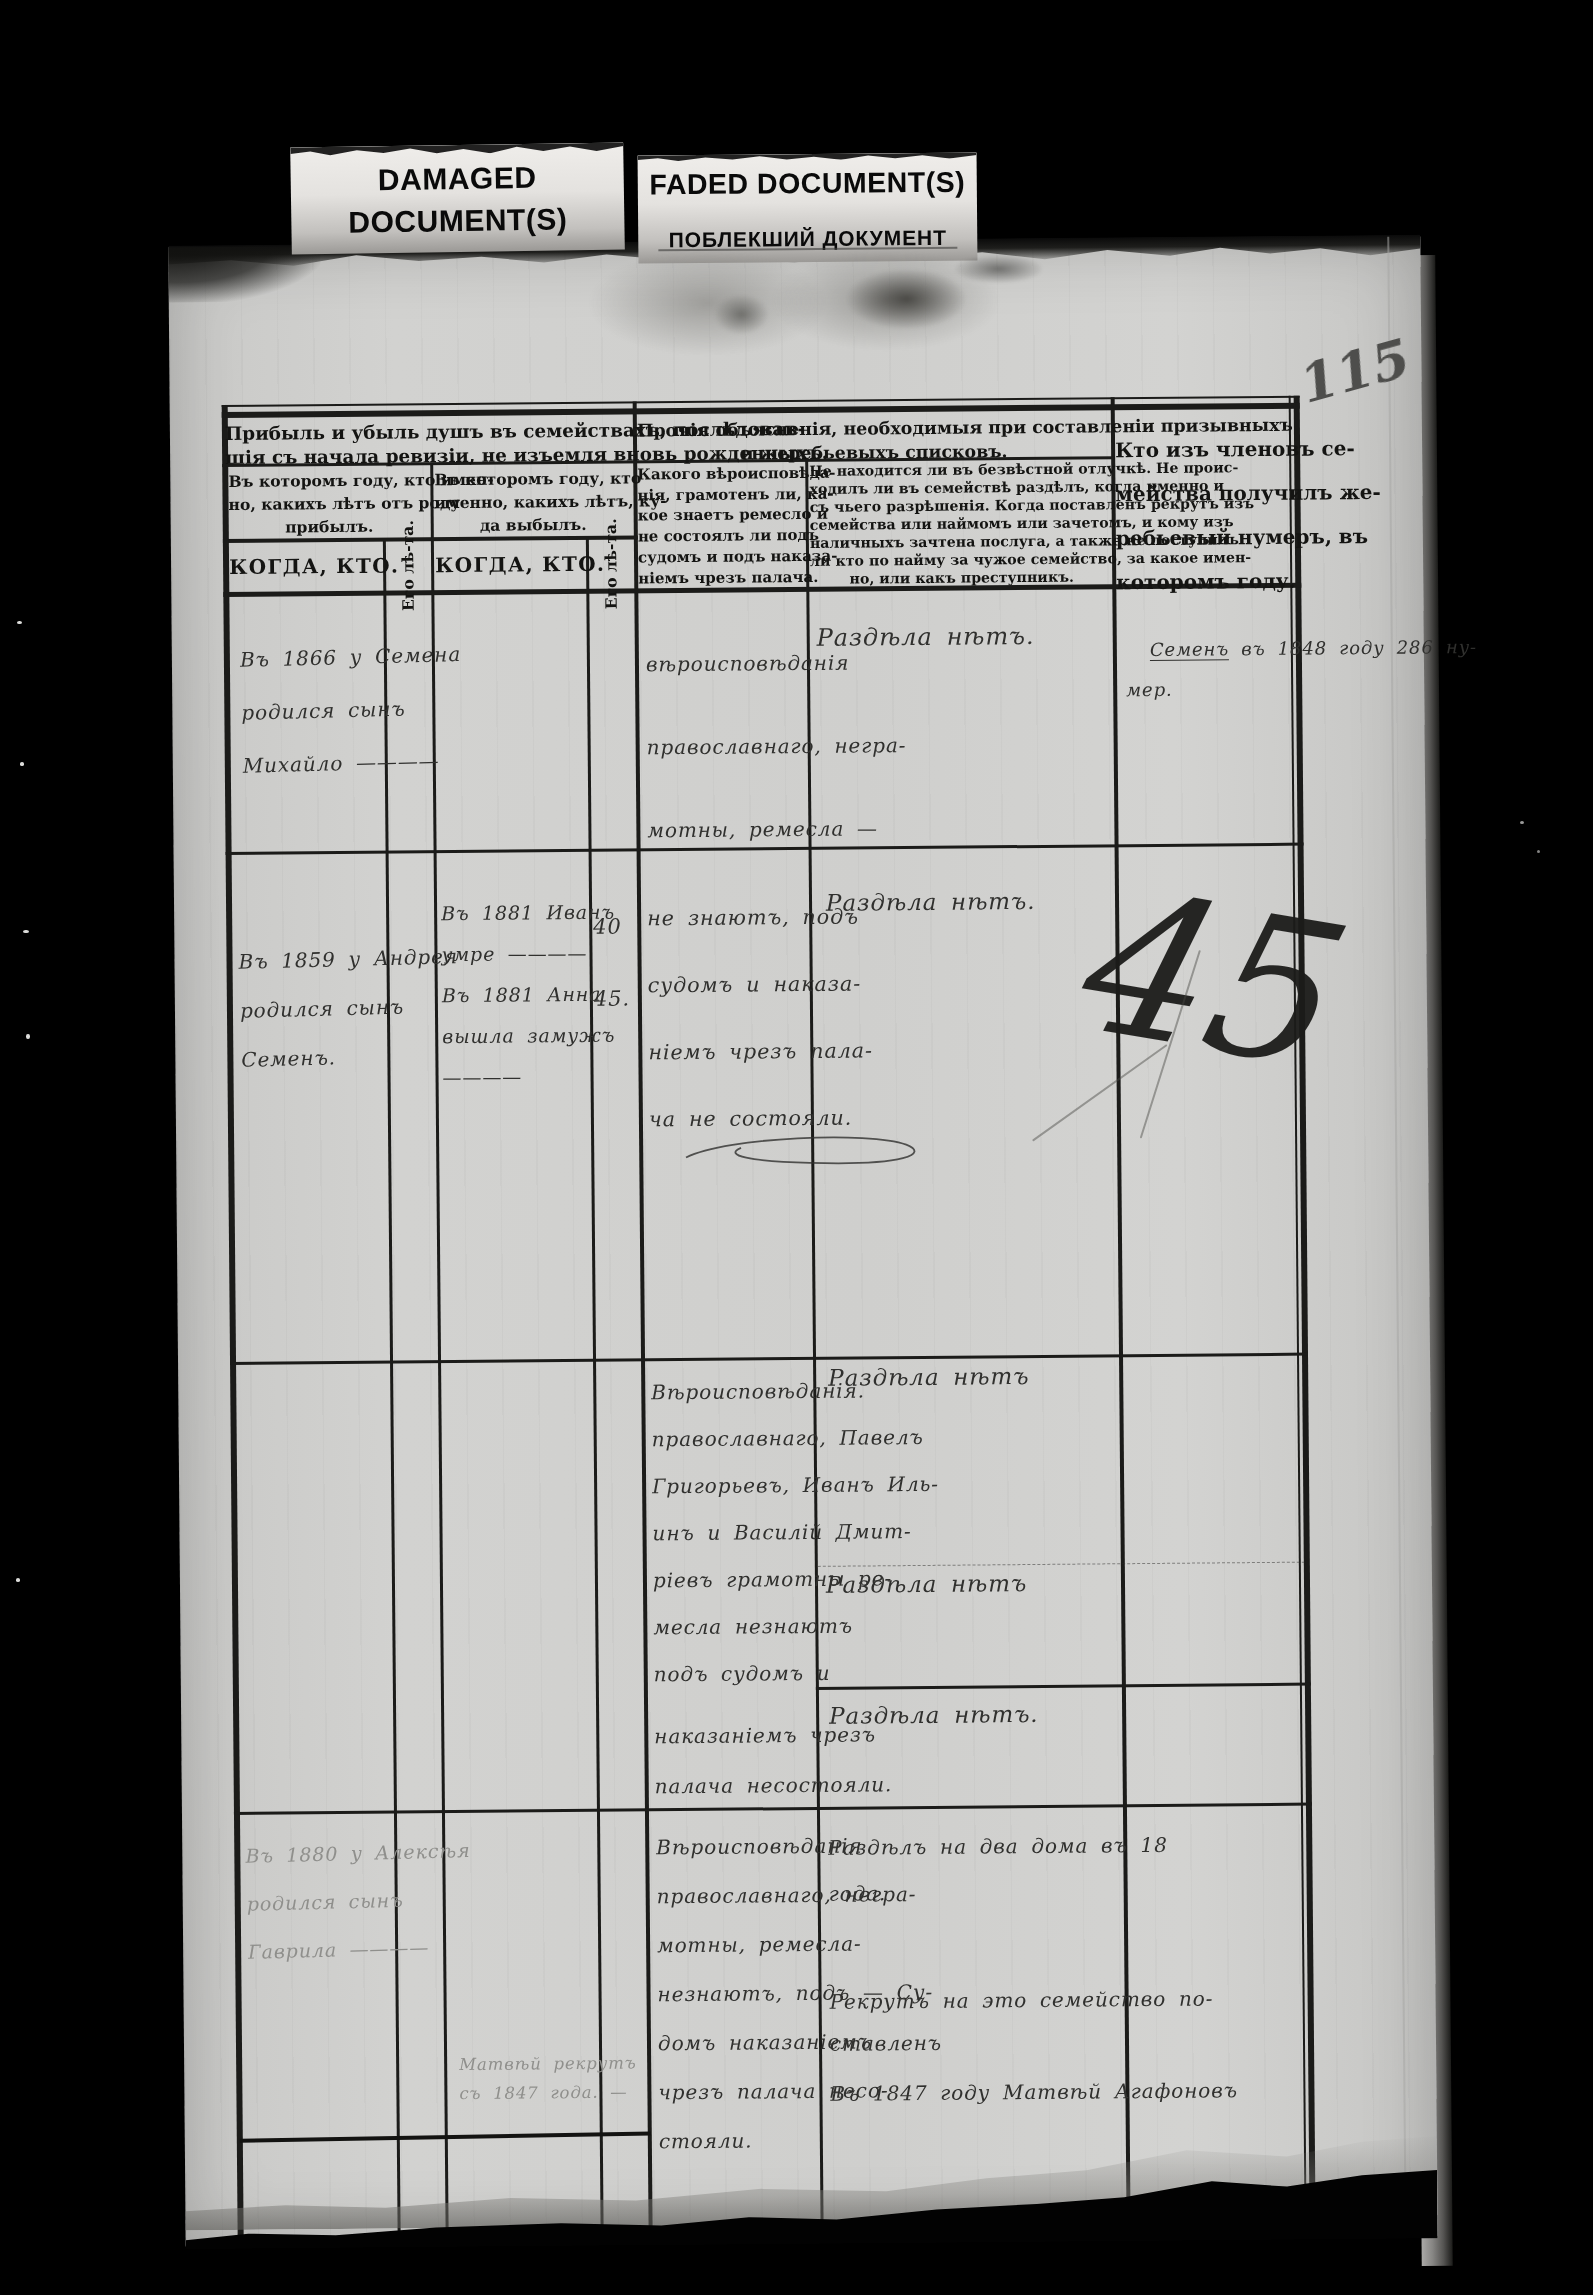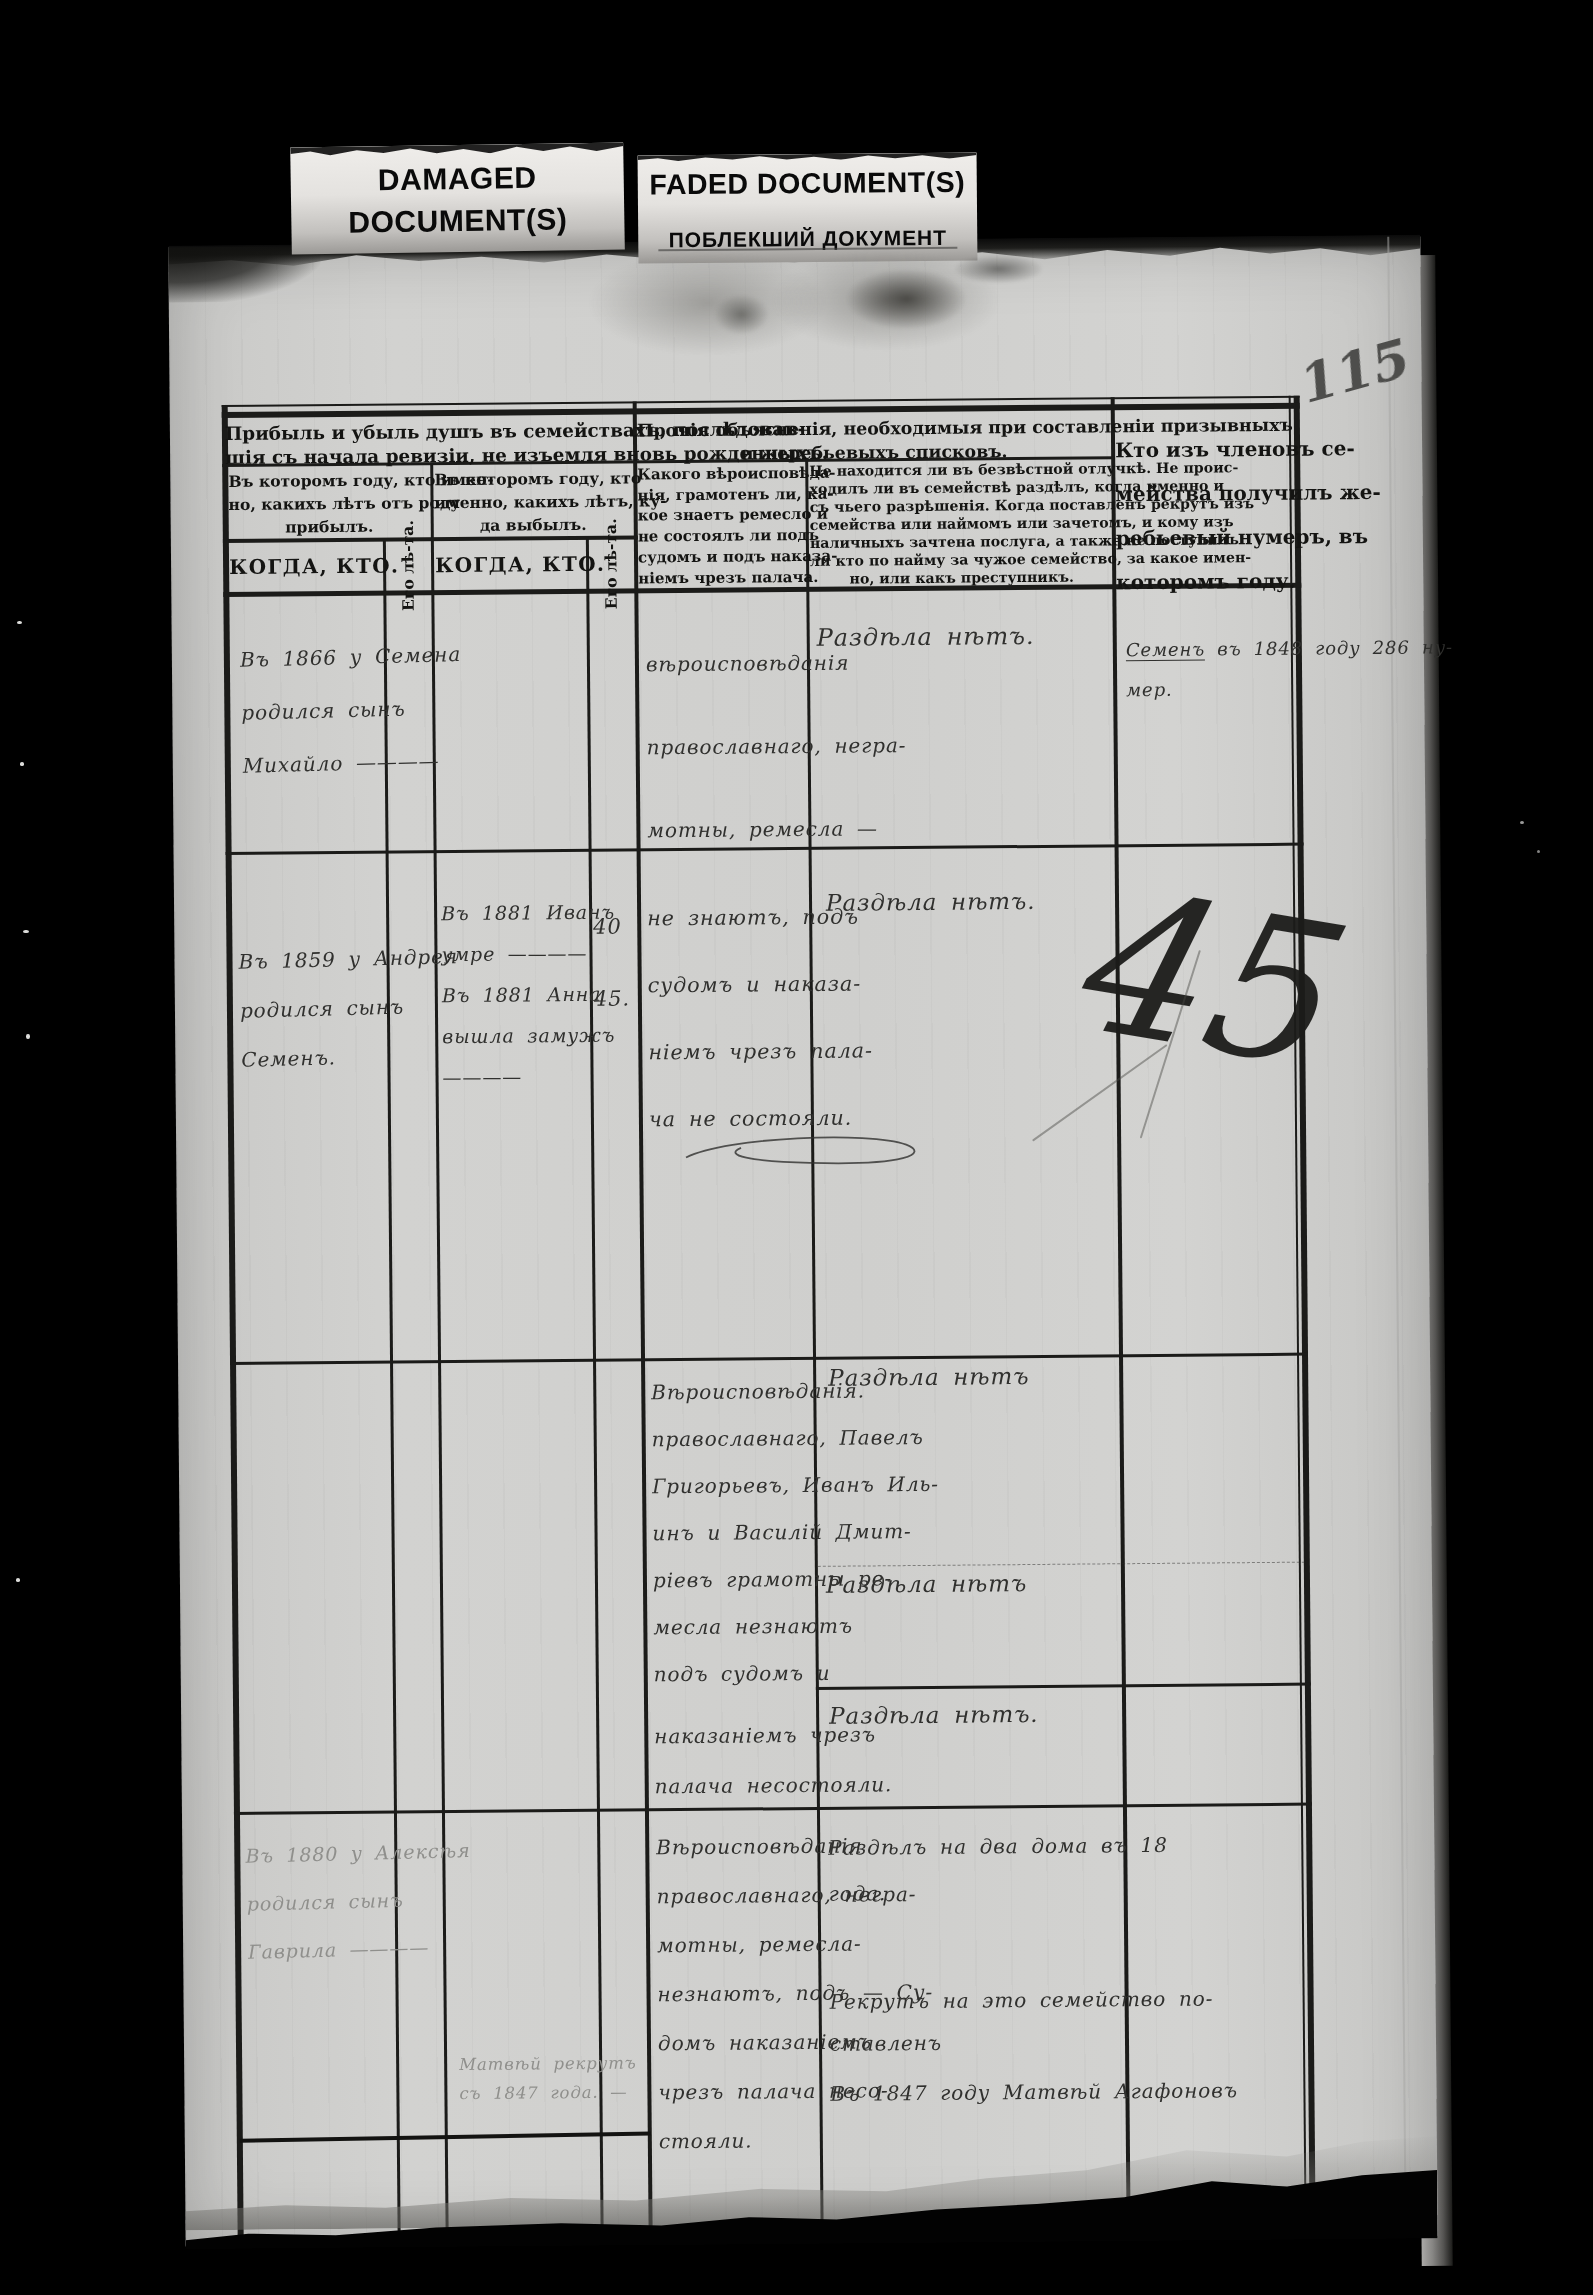--- a/index.html
+++ b/index.html
@@ -42,21 +42,21 @@
   .hC7{font-size:20px;line-height:44px;padding-top:18.4px;}
   .kk{font-size:20px;letter-spacing:1.4px;line-height:51px;}
   .el{display:flex;align-items:center;justify-content:center;}
   .rot{transform:rotate(-90deg);font-size:15.6px;line-height:18.4px;font-weight:bold;color:#141412;text-align:left;white-space:nowrap;}
 
   
   .hw,.hwp{position:absolute;font-style:italic;color:#30302e;white-space:nowrap;
            letter-spacing:0.9px;word-spacing:5.5px;}
   .hw span,.hwp span{display:block;}
   .hwp{color:#8f8f8c;}
-  .u{border-bottom:1.8px solid #30302e;}
+  .u{border-bottom:1.8px solid #30302e;margin-left:24px;}
   .s45{position:absolute;left:914px;top:643px;font-size:197px;font-style:italic;
        color:#1b1b19;transform:rotate(10deg) skewX(-6deg);line-height:1;opacity:.94;}
   .ghost{position:absolute;background:rgba(70,70,66,.45);width:2.3px;border-radius:1.8px;}
 
   
   .slip{position:absolute;background:linear-gradient(180deg,#efedea 0%,#e4e2df 45%,#c2c0bd 80%,#9b9996 100%);
         text-align:center;font-family:"Liberation Sans",sans-serif;color:#0a0a0a;z-index:4;}
   .slip .tear{position:absolute;left:0;top:0;width:100%;height:9.2px;background:#0b0b0b;opacity:.9;
         clip-path:polygon(0 0,100% 0,100% 40%,92% 90%,84% 35%,76% 80%,68% 30%,60% 95%,52% 45%,44% 85%,36% 30%,28% 75%,20% 40%,12% 90%,6% 45%,0 70%);}
   .slip-line1{font-weight:bold;font-size:30px;letter-spacing:0.5px;margin-top:16.5px;}

